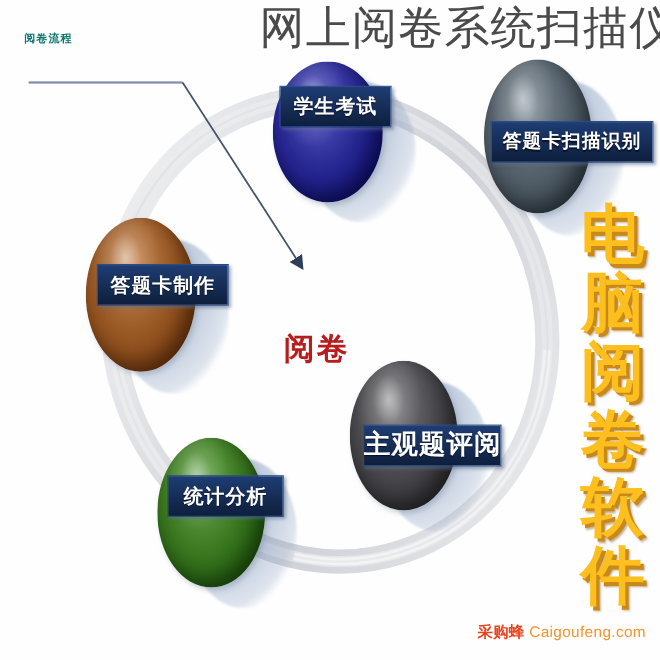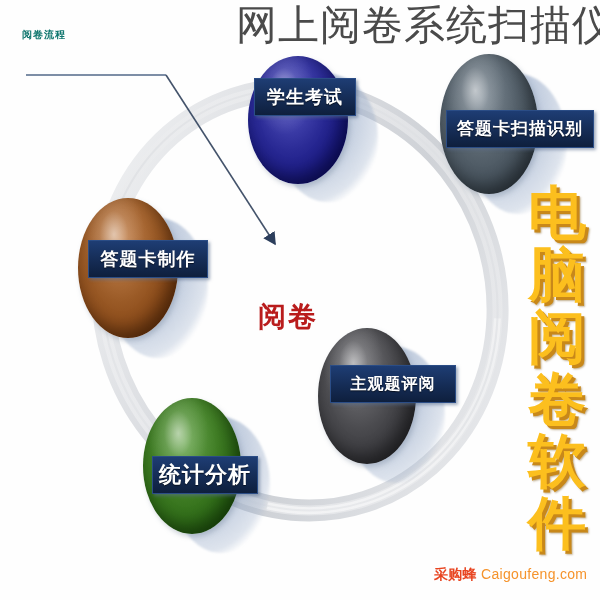--- a/index.html
+++ b/index.html
@@ -200,15 +200,15 @@
     </div>
 
   <div id="watermark">
     <span class="wm-cn">采购蜂</span>
     <span class="wm-en">Caigoufeng.com</span>
   </div>
 
 <div class="label" style="left: 88px; top: 240px; width: 118px; height: 36px; line-height: 36px; font-size: 18px; z-index: 22;">答题卡制作</div>
     <div class="label" style="left: 254px; top: 78px; width: 100px; height: 36px; line-height: 36px; font-size: 18px; z-index: 22;">学生考试</div>
     <div class="label" style="left: 446px; top: 110px; width: 146px; height: 36px; line-height: 36px; font-size: 17px; z-index: 22; text-align: center;">答题卡扫描识别</div>
-    <div class="label" style="left: 330px; top: 365px; width: 124px; height: 36px; line-height: 36px; font-size: 16px; z-index: 22;">主观题评阅</div>
-    <div class="label" style="left: 152px; top: 456px; width: 104px; height: 36px; line-height: 36px; font-size: 22px; z-index: 22;">统计分析</div>
+    <div class="label" style="left: 330px; top: 386px; width: 124px; height: 36px; line-height: 36px; font-size: 24px; z-index: 22;">主观题评阅</div>
+    <div class="label" style="left: 152px; top: 432px; width: 104px; height: 36px; line-height: 36px; font-size: 18px; z-index: 22;">统计分析</div>
   </div>
 
 </body></html>

